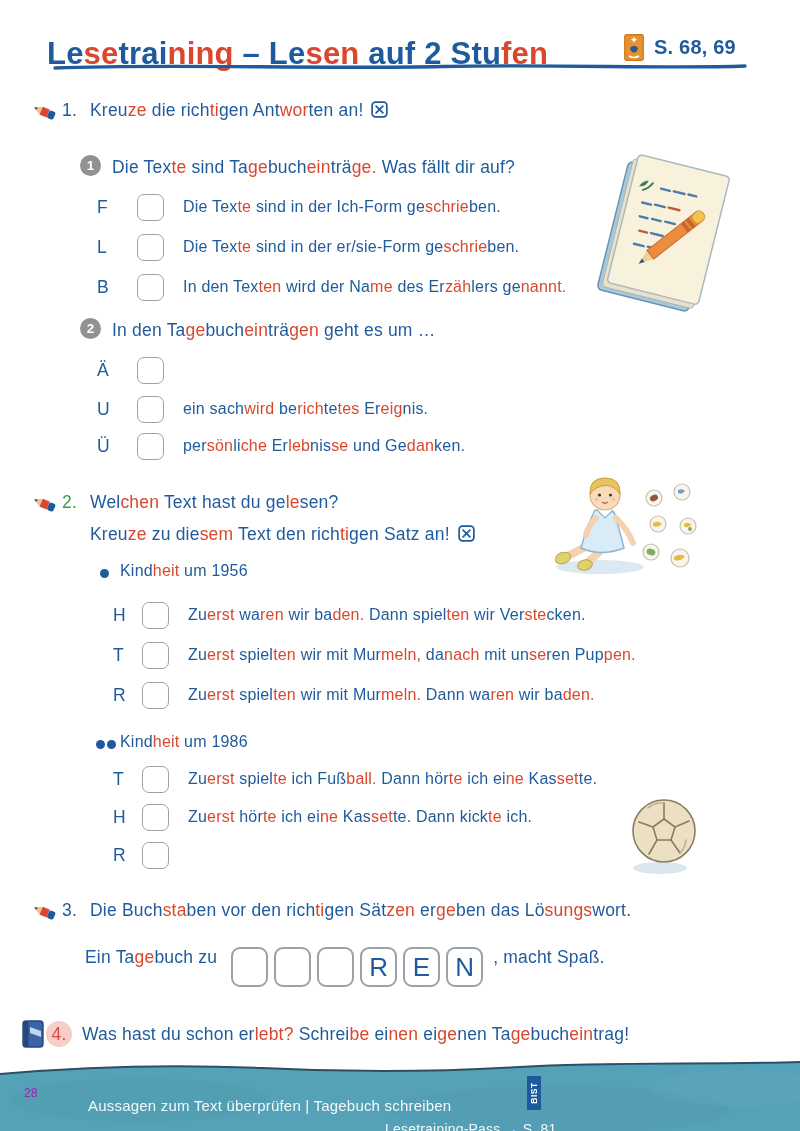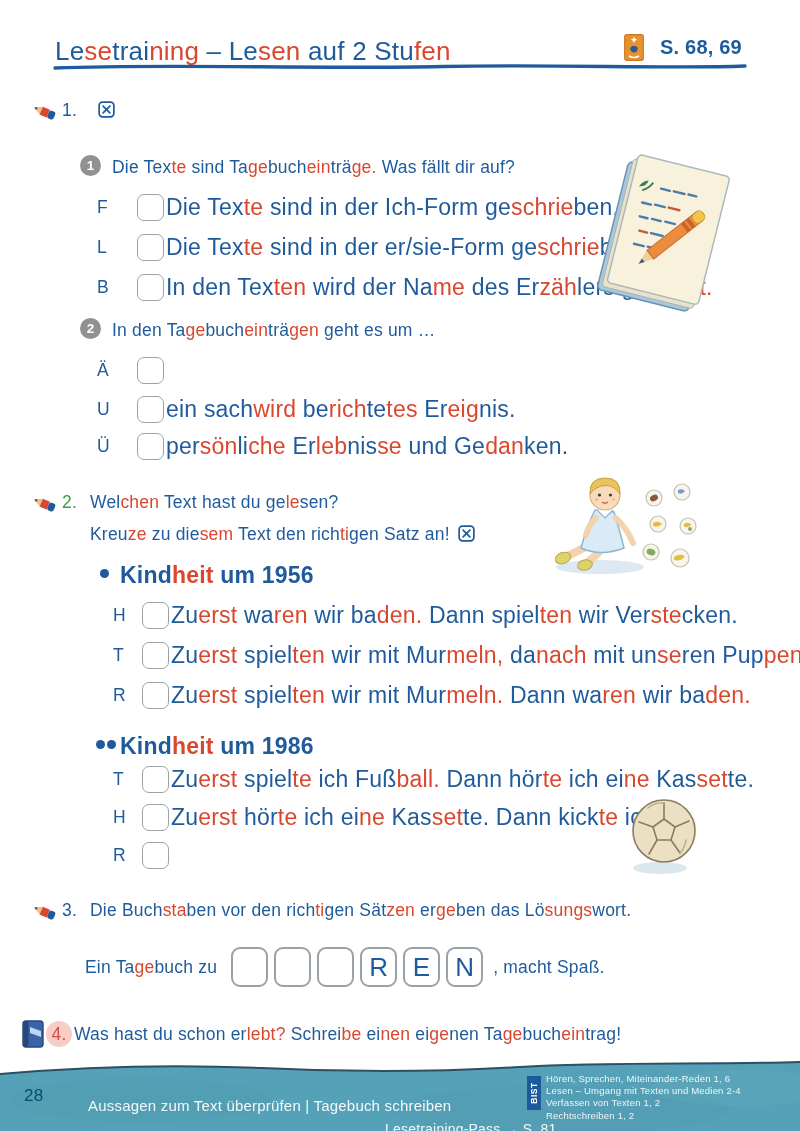--- a/index.html
+++ b/index.html
@@ -6,61 +6,61 @@
     --blue:#1f5b9c; --red:#d9472e; --green:#3f9b48;
     --teal:#55a1b7; --gray:#8f9193; --boxborder:#9aa2a8;
   }
   *{margin:0;padding:0;box-sizing:border-box}
   body{background:#e8e8e8;font-family:"Liberation Sans","DejaVu Sans",sans-serif}
   .page{position:relative;width:800px;height:1131px;background:#ffffff;overflow:hidden;
         margin:0 auto;color:var(--blue);letter-spacing:.2px}
   .syl-b{color:var(--blue)} .syl-r{color:var(--red)}
   .abs{position:absolute}
   
-  .title{left:55px;top:36px;font-size:26px;font-weight:400;letter-spacing:.2px}
+  .title{left:47px;top:36px;font-size:31px;font-weight:700;letter-spacing:.2px}
   .rule{left:53px;top:60px}
-  .pageref{left:624px;top:34px;display:flex;align-items:center;gap:16px}
+  .pageref{left:624px;top:34px;display:flex;align-items:center;gap:10px}
   .pageref .num{font-size:20px;font-weight:700;color:var(--blue);white-space:nowrap}
   
   .sec-head{display:flex;align-items:flex-start}
   .sec-head .pencil{width:26px;height:22px;margin-top:1px;margin-right:3px;flex:none}
   .sec-num{width:28px;font-size:17.5px;flex:none}
   .sec-text{font-size:17.5px}
   .num-green{color:var(--green)}
   .checkx{width:17px;height:17px;margin-left:8px;margin-top:1px;flex:none}
   
   .qbadge{width:21px;height:21px;border-radius:50%;background:var(--gray);color:#fff;
           font-size:13.5px;font-weight:700;display:flex;align-items:center;justify-content:center}
   .qtext{font-size:17.5px}
   
   .opt{display:flex;align-items:center;height:28px}
   .opt .letter{font-size:17.5px;color:var(--blue);flex:none}
   .w1 .letter{width:40px} .w2 .letter{width:29px}
   .checkbox{width:27px;height:27px;border:1.7px solid var(--boxborder);border-radius:7px;
             background:#fff;flex:none}
-  .opt .otext{font-size:23px;margin-left:2px;white-space:nowrap}
-  
-  .gtitle{font-size:23px;font-weight:700}
+  .opt .otext{font-size:16px;margin-left:19px;white-space:nowrap}
+  
+  .gtitle{font-size:16px;font-weight:400}
   .dot{width:9px;height:9px;border-radius:50%;background:var(--blue)}
   
-  .fillrow{display:flex;align-items:center;height:40px}
+  .fillrow{display:flex;align-items:flex-start;height:40px}
   .fillrow .pre{font-size:17.5px;margin-right:14px;white-space:nowrap}
   .fillbox{width:37px;height:40px;border:2px solid var(--boxborder);border-radius:9px;
            background:#fff;margin-right:6px;display:flex;align-items:center;justify-content:center;
            font-size:26px;font-weight:500;color:var(--blue);flex:none}
   .fillrow .suf{font-size:17.5px;margin-left:4px;white-space:nowrap}
   
   .task4{display:flex;align-items:center}
   .notebook{width:22px;height:28px;flex:none}
   .badge4{width:26px;height:26px;border-radius:50%;background:#f7cdc8;color:#dd4a3e;
           font-size:17.5px;display:flex;align-items:center;justify-content:center;margin-left:2px;flex:none}
-  .task4 .ttext{font-size:17.5px;margin-left:2px;white-space:nowrap}
+  .task4 .ttext{font-size:17.5px;margin-left:10px;white-space:nowrap}
   
   .wave{left:0;top:1058px}
-  .f-page{left:24px;top:1086px;color:#0c4a6e;font-size:17px}
+  .f-page{left:24px;top:1086px;color:#a21caf;font-size:12px}
   .f-left{left:88px;top:1097px;color:#f2f9fb;font-size:15px}
   .f-pass{left:385px;top:1121px;color:#f2f9fb;font-size:14px}
   .bist{left:527px;top:1076px;width:14px;height:34px;background:#1c5a9c;display:flex;
         align-items:center;justify-content:center}
   .bist span{transform:rotate(-90deg);color:#fff;font-size:8.5px;font-weight:700;letter-spacing:.5px}
   .f-lines{left:546px;top:1073px;color:#eef6f9;font-size:9.5px;line-height:12.2px}
 </style>
 </head>
 <body>
 
@@ -103,20 +103,21 @@
   </div>
   <svg class="abs rule" width="694" height="12" viewBox="0 0 694 12" preserveAspectRatio="none">
     <path d="M2 8 C120 3.5 260 9.5 390 6.5 C500 4 620 9 692 6" stroke="#1f5b9c" stroke-width="3.4" fill="none" stroke-linecap="round"></path>
   </svg>
 
   <div class="abs sec-head" style="left:33px;top:100px">
     <svg class="pencil">
         <use href="#ic-pencil"></use>
       </svg>
     <span class="sec-num">1.</span>
+    <span class="sec-text"><span class="syl-b">Kreu</span><span class="syl-r">ze</span> <span class="syl-b">die</span> <span class="syl-b">rich</span><span class="syl-r">ti</span><span class="syl-b">gen</span> <span class="syl-b">Ant</span><span class="syl-r">wor</span><span class="syl-b">ten</span> <span class="syl-b">an!</span></span>
     <svg class="checkx">
         <use href="#ic-checkx"></use>
       </svg>
   </div>
 
   <div class="abs qbadge" style="left:80px;top:155px">1</div>
   <div class="abs qtext" style="left:112px;top:157px"><span class="syl-b">Die</span> <span class="syl-b">Tex</span><span class="syl-r">te</span> <span class="syl-b">sind</span> <span class="syl-b">Ta</span><span class="syl-r">ge</span><span class="syl-b">buch</span><span class="syl-r">ein</span><span class="syl-b">trä</span><span class="syl-r">ge.</span> <span class="syl-b">Was</span> <span class="syl-b">fällt</span> <span class="syl-b">dir</span> <span class="syl-b">auf?</span></div>
 
   <div class="abs opt w1" style="left:97px;top:193px">
     <span class="letter">F</span>
@@ -306,20 +307,14 @@
     <ellipse cx="560" cy="52" rx="170" ry="24" fill="#4c97ad" opacity="0.22"></ellipse>
     <ellipse cx="742" cy="30" rx="90" ry="18" fill="#63abbe" opacity="0.3"></ellipse>
     <path d="M0 16 C90 8 170 6 262 10 C360 15 438 14 520 9 C610 3.5 706 7 800 4" stroke="#2c4f63" stroke-width="2" fill="none"></path>
   </svg>
   <div class="abs f-page">28</div>
   <div class="abs f-left">Aussagen zum Text überprüfen | Tagebuch schreiben</div>
   <div class="abs f-pass">Lesetraining-Pass → S. 81</div>
   <div class="abs bist">
     <span>BIST</span>
   </div>
-  <div class="abs f-lines">
-    <div>Hören, Sprechen, Miteinander-Reden 1, 6</div>
-    <div>Lesen – Umgang mit Texten und Medien 2-4</div>
-    <div>Verfassen von Texten 1, 2</div>
-    <div>Rechtschreiben 1, 2</div>
-  </div>
 
 </div>
 
 </body></html>

